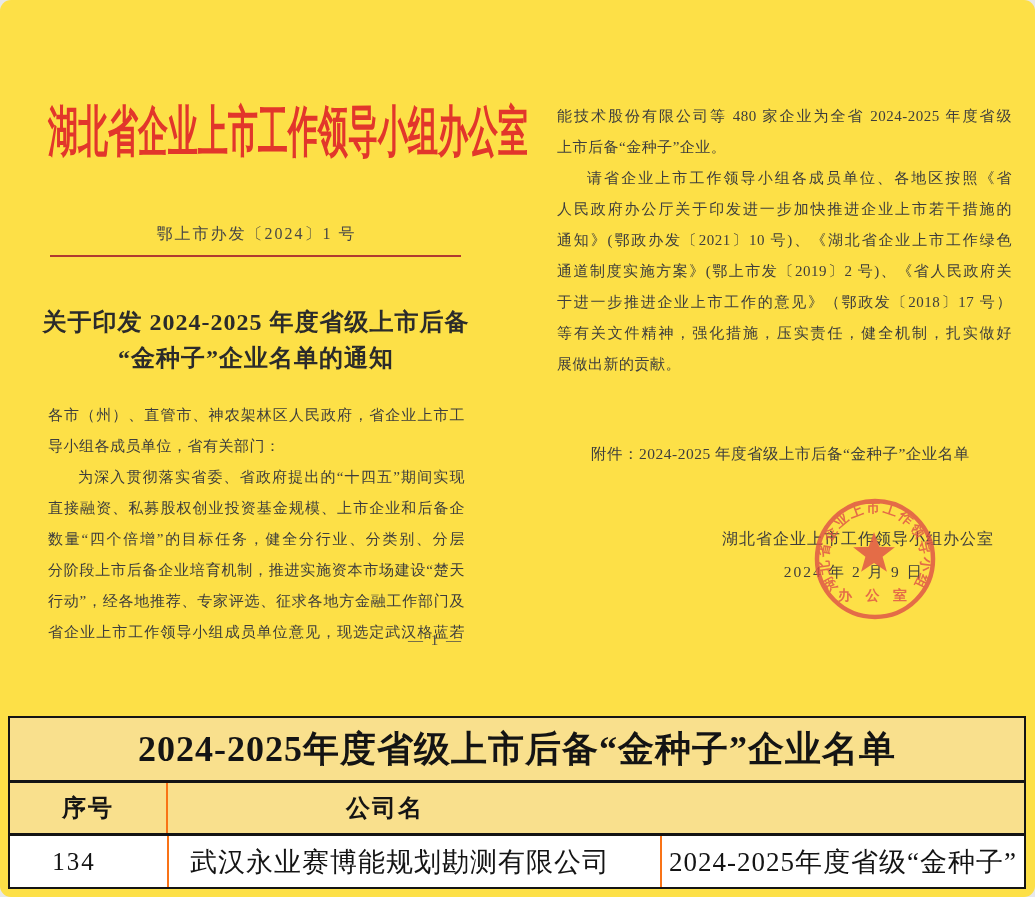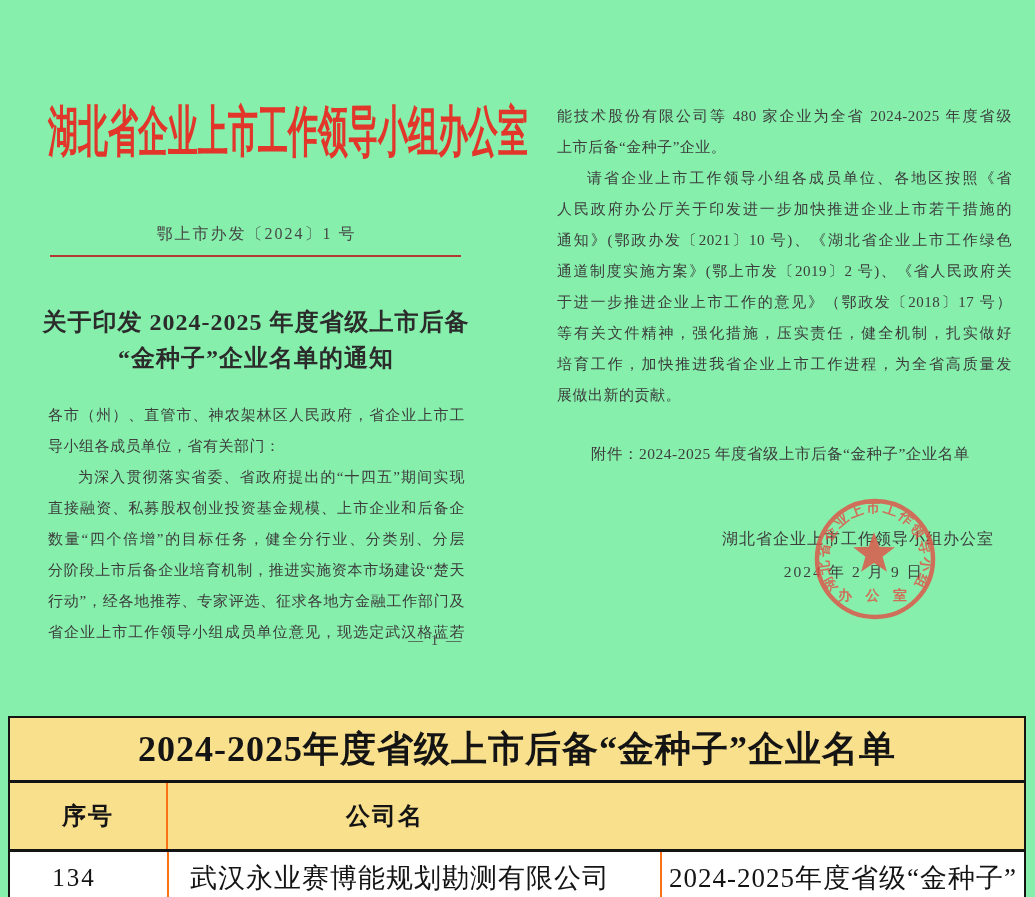--- a/index.html
+++ b/index.html
@@ -1,20 +1,21 @@
 <!DOCTYPE html>
 <html><head>
 <meta charset="utf-8">
 <style>
   html,body{margin:0;padding:0;background:#e8e8e8;}
   .canvas{
-    position:relative;width:1035px;height:897px;background:#86efac;
+    position:relative;width:1035px;height:897px;background:#fde047;
     overflow:hidden;
     font-family:"Liberation Serif","DejaVu Serif",serif;
     color:#3d3d3d;
+    border-radius:11px;
   }
   
   .masthead{
     position:absolute;left:48px;top:104px;width:417px;
     font-size:30px;line-height:1;font-weight:700;color:#E2362B;
     transform:scaleY(1.82);transform-origin:center top;
     text-align:justify;text-align-last:justify;white-space:nowrap;
     letter-spacing:0;
   }
   .docnum{
@@ -67,21 +68,21 @@
     font-size:36px;font-weight:700;letter-spacing:1px;
   }
   .trow{display:grid;grid-template-columns:128px 464px 1fr;}
   .trow.head{background:#F9E08D;border-bottom:3px solid #141414;}
   .trow.data{background:#ffffff;gap:29px;}
   .tcell{
     display:flex;align-items:center;justify-content:center;
     box-sizing:border-box;
   }
   .tcell.c2,.tcell.c3{border-left:2px solid #f97316;}
-  .trow.head .tcell{height:66px;font-size:24px;font-weight:700;letter-spacing:2px;margin-left:28px;}
+  .trow.head .tcell{height:50px;font-size:24px;font-weight:700;letter-spacing:2px;margin-left:28px;}
   .trow.data .tcell{height:51px;font-size:27px;letter-spacing:1px;}
   .trow.data .tcell.c1{font-size:25px;letter-spacing:2px;}
 </style>
 </head>
 <body>
 
 <div class="canvas">
 
   <div class="masthead">湖北省企业上市工作领导小组办公室</div>
 
@@ -107,21 +108,20 @@
 
   <div class="col right">
     <div class="bline">能技术股份有限公司等 480 家企业为全省 2024-2025 年度省级</div>
     <div class="bline short">上市后备“金种子”企业。</div>
     <div class="bline indent">请省企业上市工作领导小组各成员单位、各地区按照《省</div>
     <div class="bline">人民政府办公厅关于印发进一步加快推进企业上市若干措施的</div>
     <div class="bline">通知》(鄂政办发〔2021〕10 号)、《湖北省企业上市工作绿色</div>
     <div class="bline">通道制度实施方案》(鄂上市发〔2019〕2 号)、《省人民政府关</div>
     <div class="bline">于进一步推进企业上市工作的意见》（鄂政发〔2018〕17 号）</div>
     <div class="bline">等有关文件精神，强化措施，压实责任，健全机制，扎实做好</div>
-    <div class="bline">培育工作，加快推进我省企业上市工作进程，为全省高质量发</div>
     <div class="bline short">展做出新的贡献。</div>
   </div>
 
   <div class="attachment">附件：2024-2025 年度省级上市后备“金种子”企业名单</div>
 
   <div class="signer">湖北省企业上市工作领导小组办公室</div>
   <div class="sigdate">2024 年 2 月 9 日</div>
 
   <svg class="seal" viewBox="0 0 130 130">
     <circle cx="65" cy="65" r="58" fill="none" stroke="#DF5347" stroke-width="4.5"></circle>

